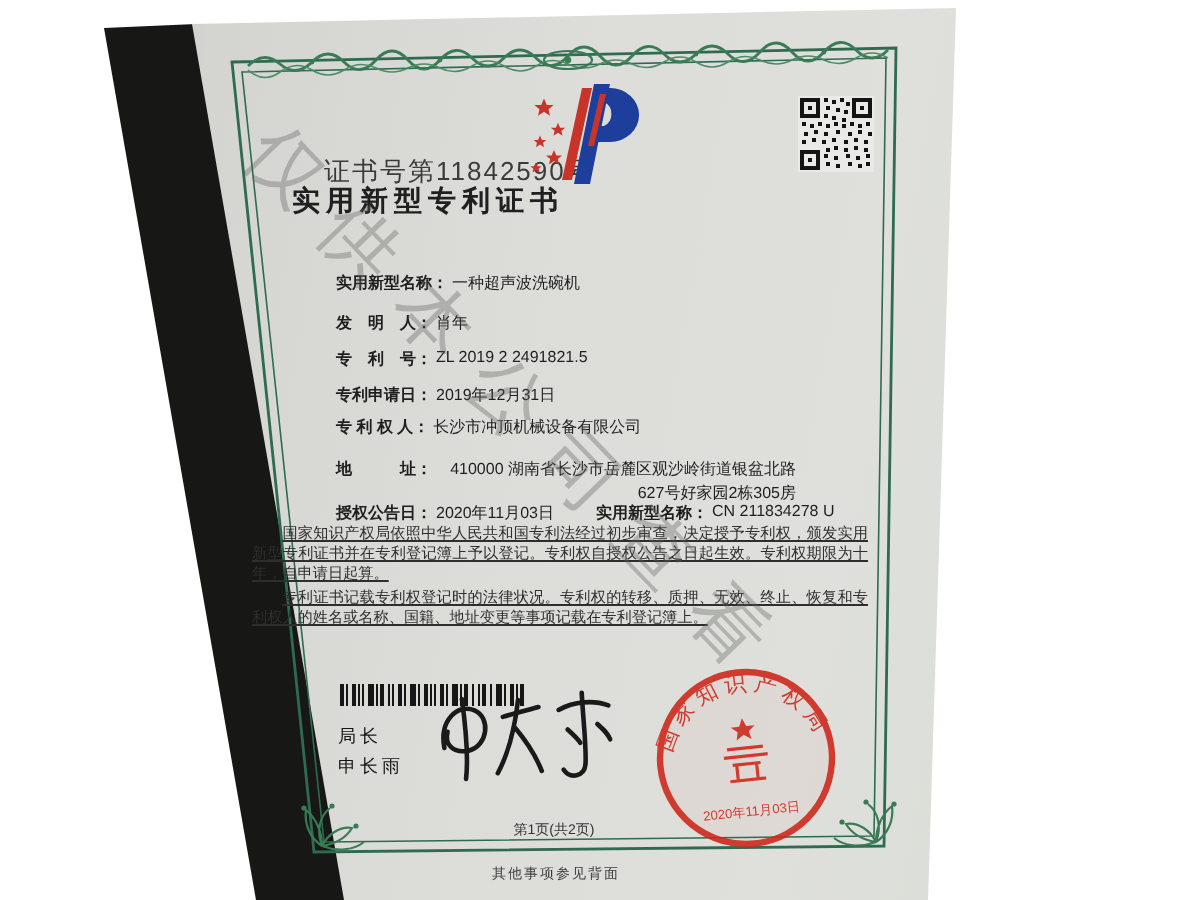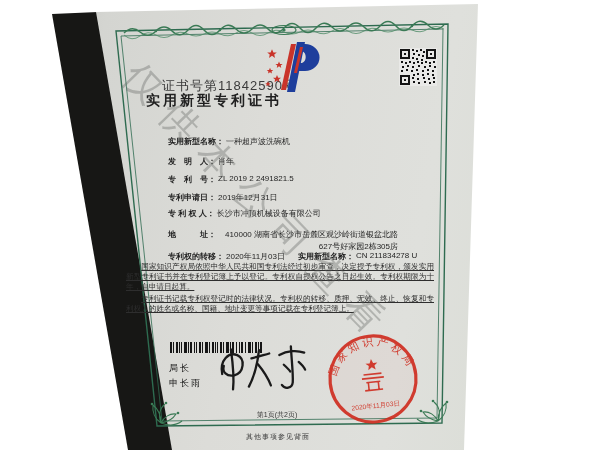--- a/index.html
+++ b/index.html
@@ -117,21 +117,21 @@
   </div>
   <div class="abs row" style="left:168px;top:208px">
     <span class="flabel">专 利 权 人：</span>
     <span class="fvalue">长沙市冲顶机械设备有限公司</span>
   </div>
   <div class="abs row addr" style="left:168px;top:229px">
     <span class="flabel">地　　　址：</span>
     <span class="fvalue">410000 湖南省长沙市岳麓区观沙岭街道银盆北路627号好家园2栋305房</span>
   </div>
   <div class="abs row" style="left:168px;top:251px">
-    <span class="flabel">专利权的转移：</span>
+    <span class="flabel">授权公告日：</span>
     <span class="fvalue">2020年11月03日</span>
   </div>
   <div class="abs row" style="left:298px;top:251px">
     <span class="flabel">实用新型名称：</span>
     <span class="fvalue">CN 211834278 U</span>
   </div>
 
   <div class="abs paras">
     <p>国家知识产权局依照中华人民共和国专利法经过初步审查，决定授予专利权，颁发实用新型专利证书并在专利登记簿上予以登记。专利权自授权公告之日起生效。专利权期限为十年，自申请日起算。</p>
     <p>专利证书记载专利权登记时的法律状况。专利权的转移、质押、无效、终止、恢复和专利权人的姓名或名称、国籍、地址变更等事项记载在专利登记簿上。</p>

